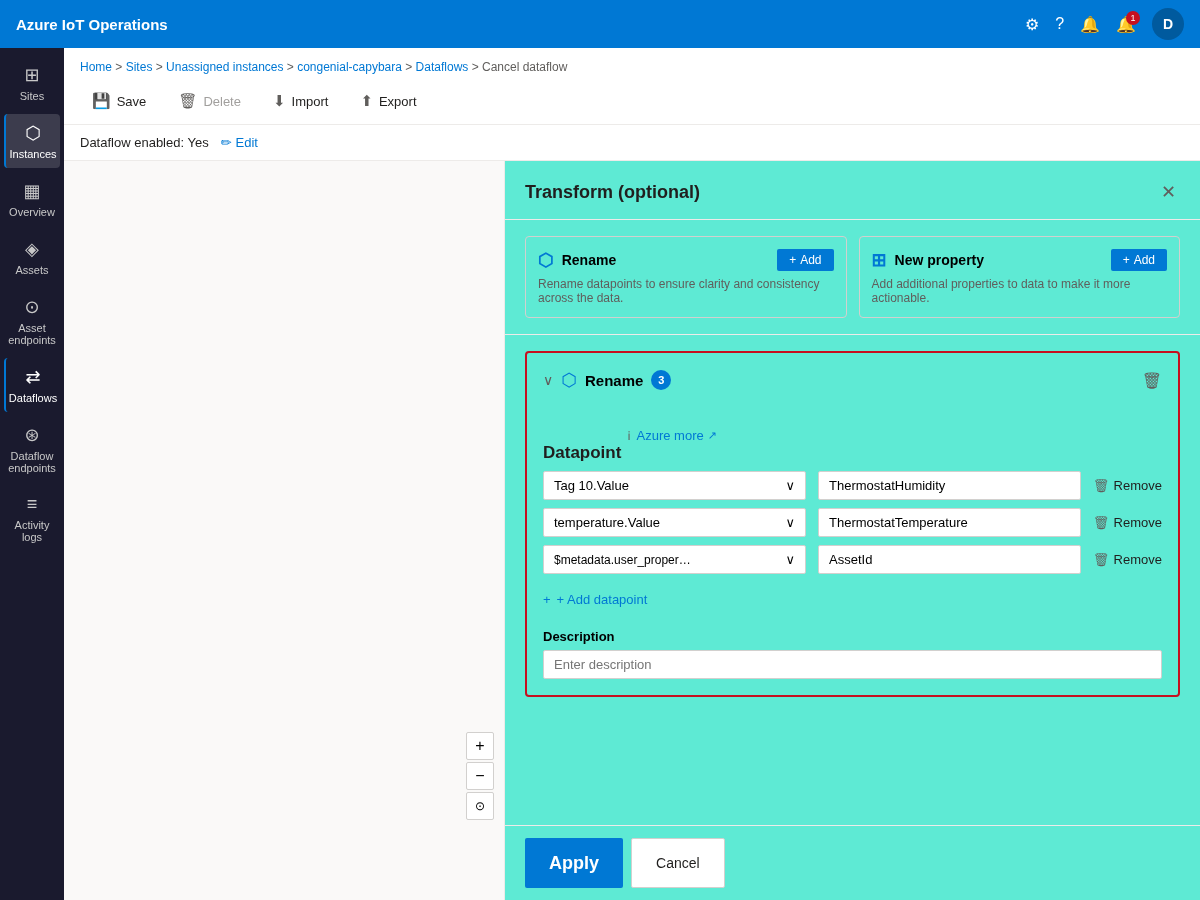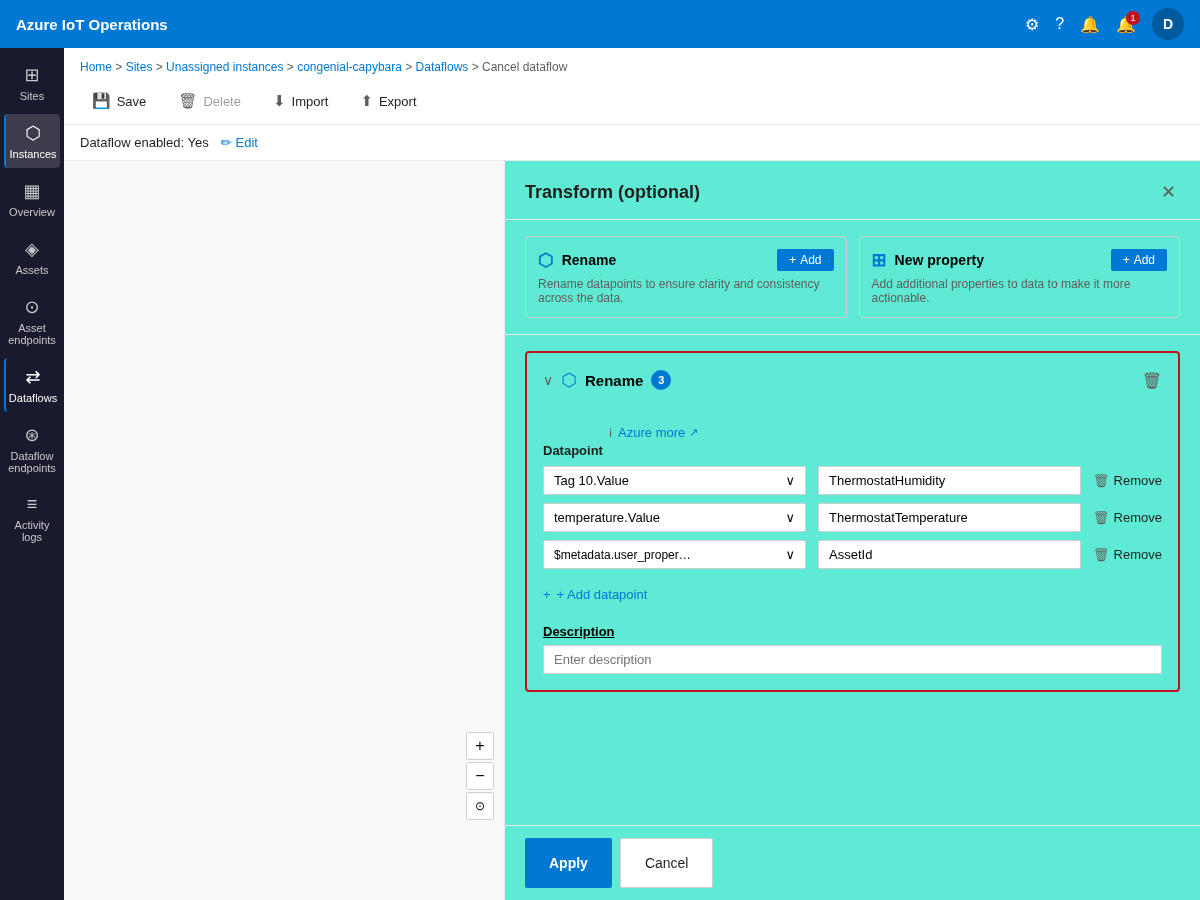--- a/index.html
+++ b/index.html
@@ -79,38 +79,38 @@
 
     
     .rename-section { border: 2px solid #c50f1f; border-radius: 4px; padding: 16px; margin-bottom: 16px; }
     .rename-header { display: flex; align-items: center; gap: 8px; margin-bottom: 16px; justify-content: space-between; }
     .rename-header-left { display: flex; align-items: center; gap: 8px; }
     .chevron-icon { font-size: 14px; color: #605e5c; cursor: pointer; }
     .rename-icon { font-size: 18px; color: #0078d4; }
     .rename-label { font-weight: 600; font-size: 15px; }
     .rename-count { background: #0078d4; color: white; border-radius: 50%; width: 20px; height: 20px; display: flex; align-items: center; justify-content: center; font-size: 11px; font-weight: 600; }
     .trash-btn { background: none; border: none; cursor: pointer; color: #605e5c; font-size: 16px; }
-    .col-header { font-weight: 600; font-size: 13px; color: #201f1e; margin-top: 36px; }
+    .col-header { font-weight: 600; font-size: 17px; color: #201f1e; margin-top: 36px; }
     .info-icon { color: #605e5c; font-size: 12px; cursor: pointer; }
     .learn-more { color: #0078d4; text-decoration: none; font-size: 13px; display: flex; align-items: center; gap: 4px; }
     .dropdown-select { border: 1px solid #d2d0ce; border-radius: 2px; padding: 6px 10px; background: white; display: flex; justify-content: space-between; align-items: center; cursor: pointer; font-size: 13px; min-width: 200px; }
     .text-input { border: 1px solid #d2d0ce; border-radius: 2px; padding: 6px 10px; font-size: 13px; width: 100%; outline: none; }
     .remove-btn { display: flex; align-items: center; gap: 4px; color: #201f1e; background: none; border: none; cursor: pointer; font-size: 13px; white-space: nowrap; }
     .remove-icon { color: #605e5c; }
 
     
     .add-datapoint-btn { display: flex; align-items: center; gap: 6px; color: #0078d4; background: none; border: none; cursor: pointer; font-size: 13px; padding: 6px 0; margin-bottom: 16px; }
 
     
-    .desc-label { font-weight: 600; font-size: 13px; margin-bottom: 6px; display: block; text-decoration: underline; }
+    .desc-label { font-weight: 600; font-size: 13px; margin-bottom: 6px; display: block; }
     .desc-input { border: 1px solid #d2d0ce; border-radius: 2px; padding: 6px 10px; font-size: 13px; width: 100%; outline: none; color: #a19f9d; }
 
     
     .panel-footer { padding: 12px 20px; border-top: 1px solid #edebe9; display: flex; gap: 8px; }
-    .apply-btn { background: #0078d4; color: white; border: none; padding: 8px 24px; border-radius: 2px; cursor: pointer; font-size: 14px; font-weight: 600; }
+    .apply-btn { background: #0078d4; color: white; border: none; padding: 8px 24px; border-radius: 2px; cursor: pointer; font-size: 18px; font-weight: 600; }
     .cancel-btn { background: white; color: #201f1e; border: 1px solid #d2d0ce; padding: 16px 24px; border-radius: 2px; cursor: pointer; font-size: 14px; }
 
     
     .panel-content::-webkit-scrollbar { width: 6px; }
     .panel-content::-webkit-scrollbar-track { background: #f3f2f1; }
     .panel-content::-webkit-scrollbar-thumb { background: #c8c6c4; border-radius: 3px; }
   </style>
 </head>
 <body>
 

